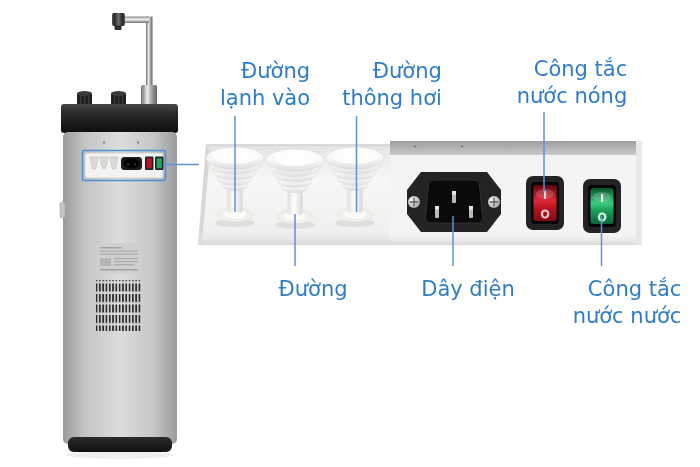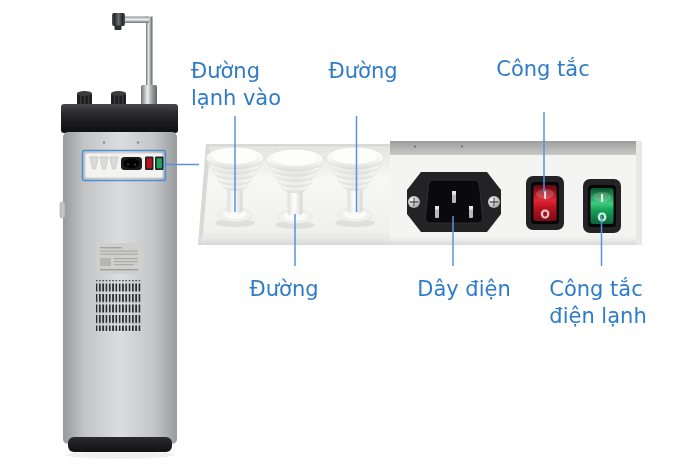--- a/index.html
+++ b/index.html
@@ -2,22 +2,22 @@
 <html><head>
 <meta charset="utf-8">
 <style>
   html,body{margin:0;padding:0;background:#ffffff;}
   .stage{
     position:relative;width:700px;height:467px;background:#ffffff;overflow:hidden;
     font-family:"DejaVu Sans","Liberation Sans",sans-serif;
   }
   .stage svg{position:absolute;left:0;top:0;}
   .lbl{
-    position:absolute;transform:translateX(-50%);text-align:left;
-    color:#2e7cc9;font-size:21px;line-height:27px;white-space:nowrap;
+    position:absolute;transform:translateX(-50%);text-align:right;
+    color:#2e7cc9;font-size:21px;line-height:27px;white-space:nowrap;margin-left:29px;
   }
   .mark{font-family:"DejaVu Sans",sans-serif;text-anchor:middle;}
   .mark-i-red{fill:#f0d4d6;font-size:11px;font-weight:bold;}
   .mark-o-red{fill:none;stroke:#eac2c6;stroke-width:1.2;font-size:11px;}
   .mark-i-green{fill:#e2f7ea;font-size:11px;font-weight:bold;}
   .mark-o-green{fill:none;stroke:#cdeedd;stroke-width:1.2;font-size:11px;}
 </style>
 </head>
 <body>
 
@@ -254,28 +254,30 @@
     <line x1="601.5" y1="216" x2="601.5" y2="266"></line>
   </g>
 </svg>
 
 <div class="lbl" style="left:236px;top:58px">
   <span>Đường</span><br>
   <span>lạnh vào</span>
 </div>
 <div class="lbl" style="left:363px;top:58px">
   <span>Đường</span><br>
+  <span>thông hơi</span>
 </div>
 <div class="lbl" style="left:543px;top:56px">
   <span>Công tắc</span><br>
+  <span>nước nóng</span>
 </div>
 <div class="lbl" style="left:284px;top:276px">
   <span>Đường</span><br>
 </div>
-<div class="lbl" style="left:464px;top:276px">
+<div class="lbl" style="left:439px;top:276px">
   <span>Dây điện</span><br>
 </div>
 <div class="lbl" style="left:598px;top:276px">
   <span>Công tắc</span><br>
-  <span>điện lạnh</span>
+  <span>nước nước</span>
 </div>
 
 </div>
 
 </body></html>

